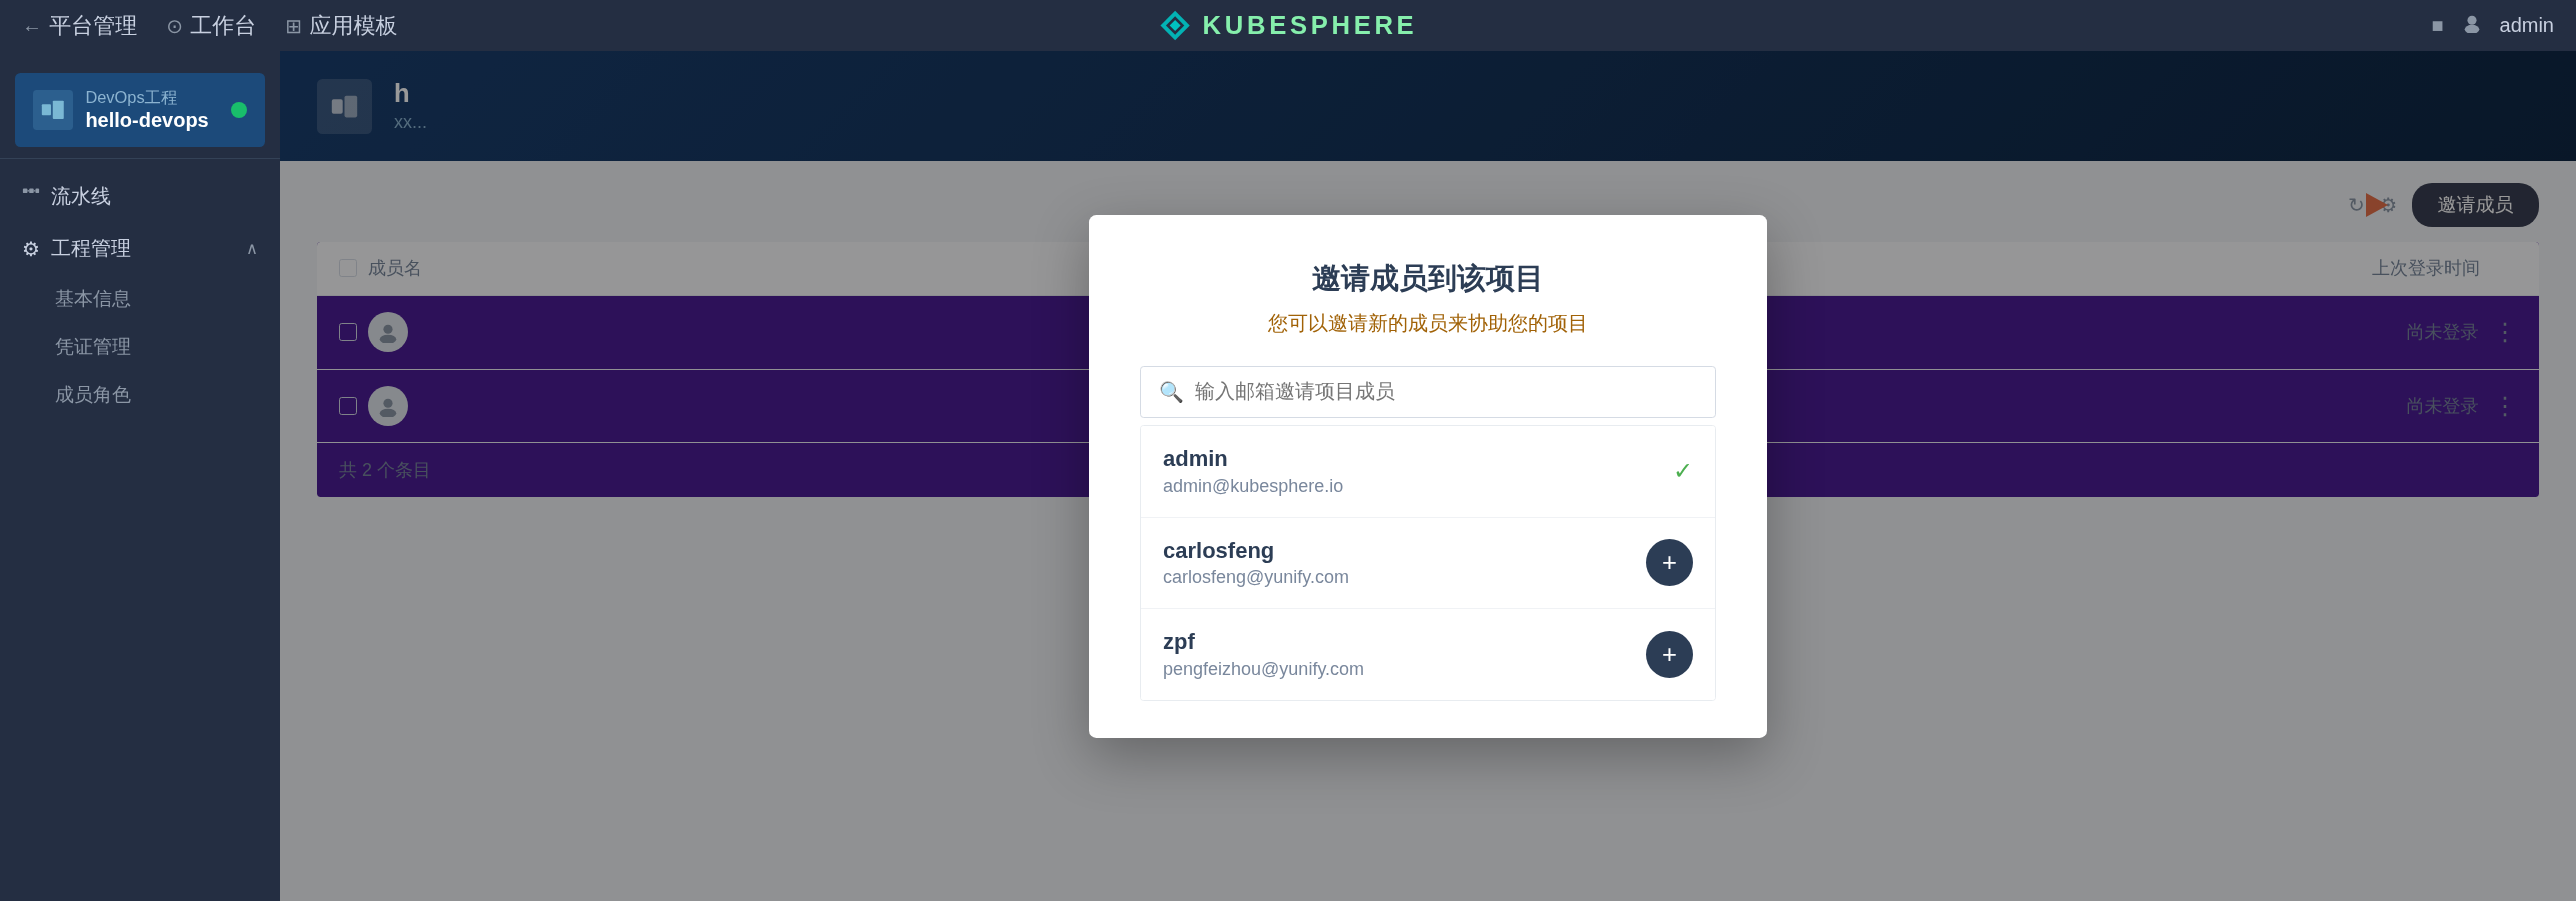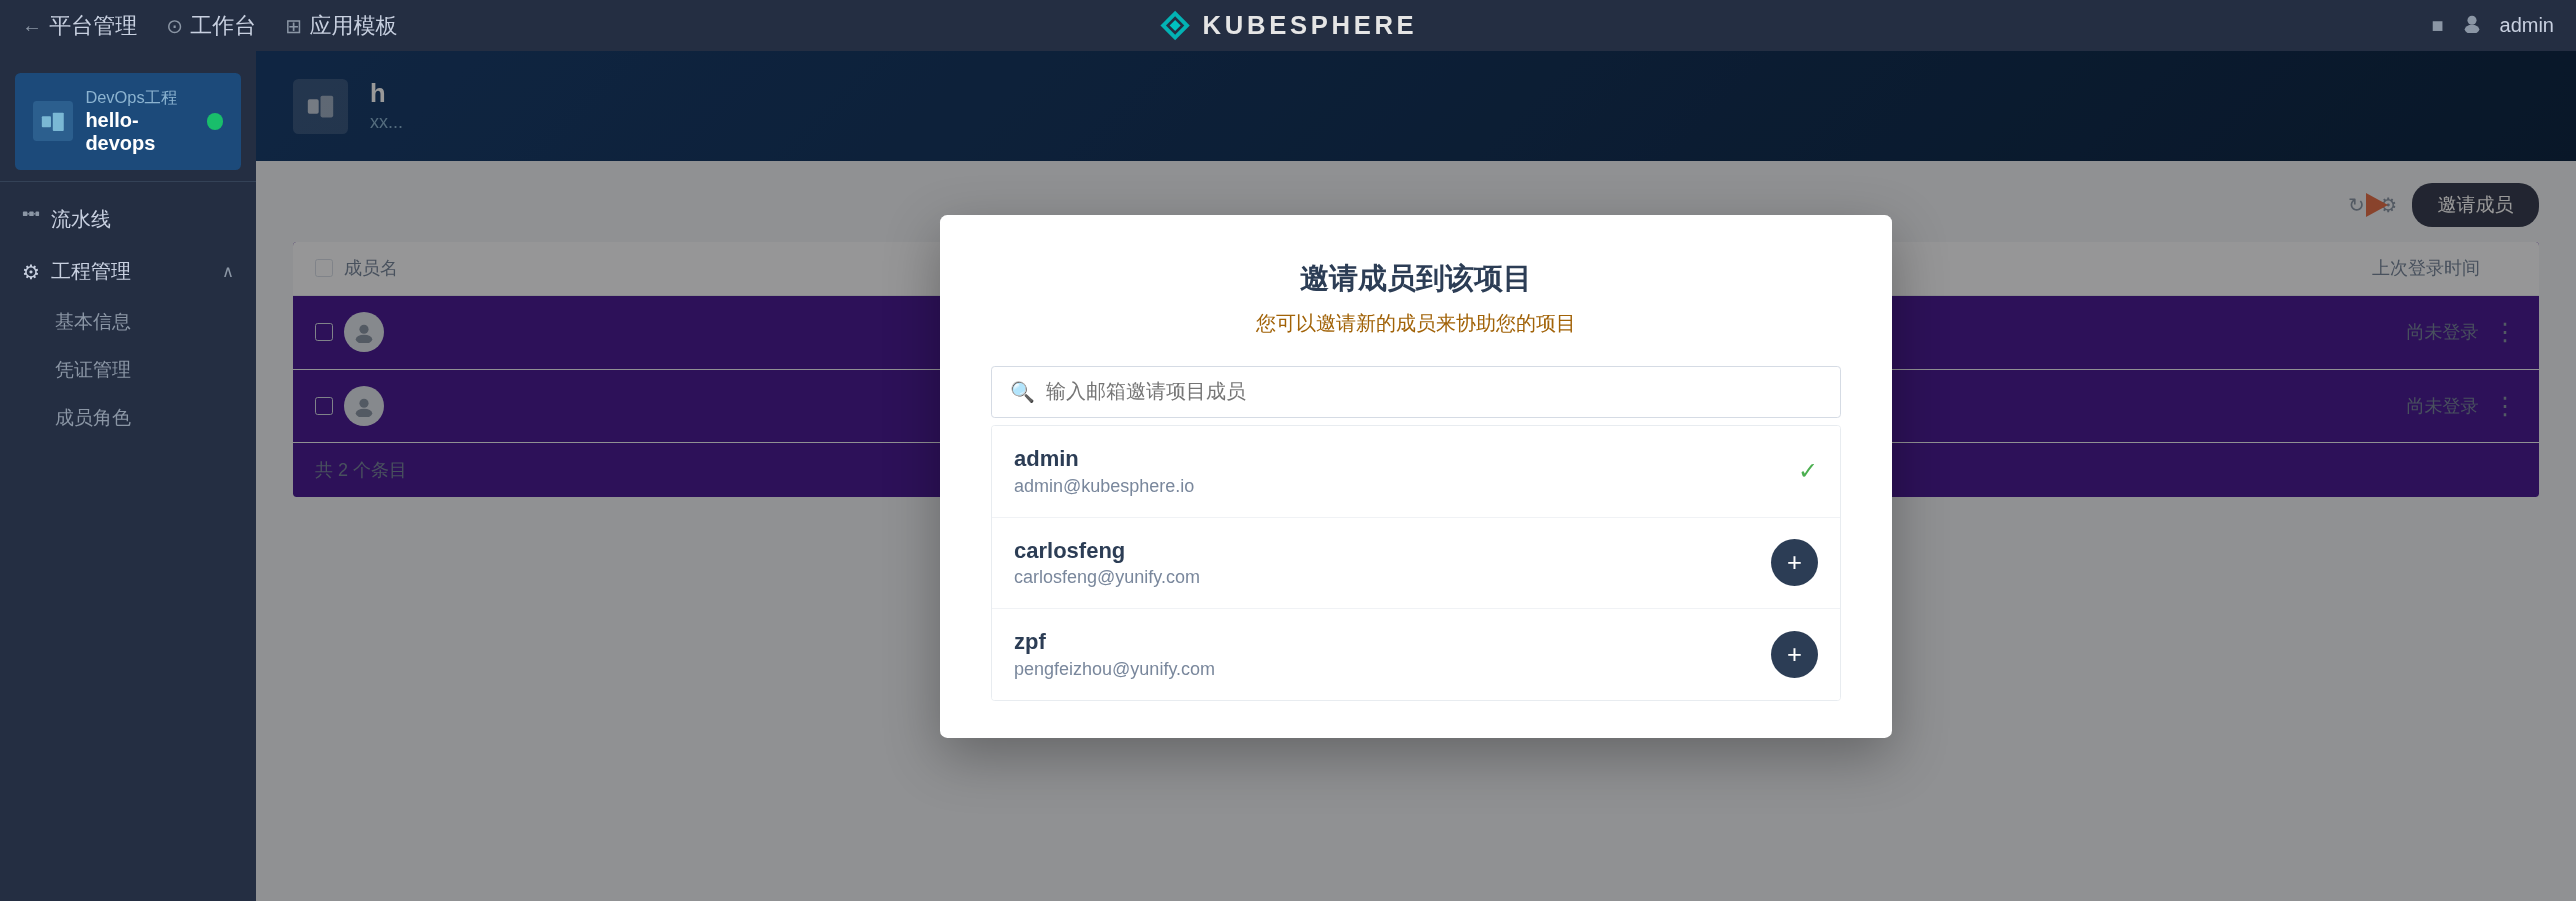--- a/index.html
+++ b/index.html
@@ -45,21 +45,21 @@
       transform: translateX(-50%);
       display: flex;
       align-items: center;
       gap: 11px;
     }
     .logo-diamond {
       width: 33px;
       height: 33px;
     }
     .logo-text {
-      color: #e5e5e5;
+      color: #86efac;
       font-size: 25.6px;
       font-weight: 600;
       letter-spacing: 3.7px;
     }
     .top-nav-right {
       margin-left: auto;
       display: flex;
       align-items: center;
       gap: 18px;
     }
@@ -73,21 +73,21 @@
     }
 
     
     .layout {
       display: flex;
       height: calc(902px - 51px);
     }
 
     
     .sidebar {
-      width: 256px;
+      width: 280px;
       background: #242e42;
       padding: 14.6px 0;
       flex-shrink: 0;
     }
     .project-card {
       background: #1c4a7a;
       margin: 7.3px 14.6px;
       border-radius: 5.5px;
       padding: 14.6px 18px;
       display: flex;
@@ -318,21 +318,21 @@
       top: 0; left: 0; right: 0; bottom: 0;
       background: rgba(0,0,0,0.4);
       display: flex;
       align-items: center;
       justify-content: center;
       z-index: 100;
     }
     .modal {
       background: #fff;
       border-radius: 7.3px;
-      width: 952px;
+      width: 678px;
       padding: 44px 51px 37px;
       position: relative;
       box-shadow: 0 18px 55px rgba(0,0,0,0.3);
     }
     .modal-title {
       text-align: center;
       font-size: 29px;
       font-weight: 600;
       color: #2c3d55;
       margin-bottom: 11px;

